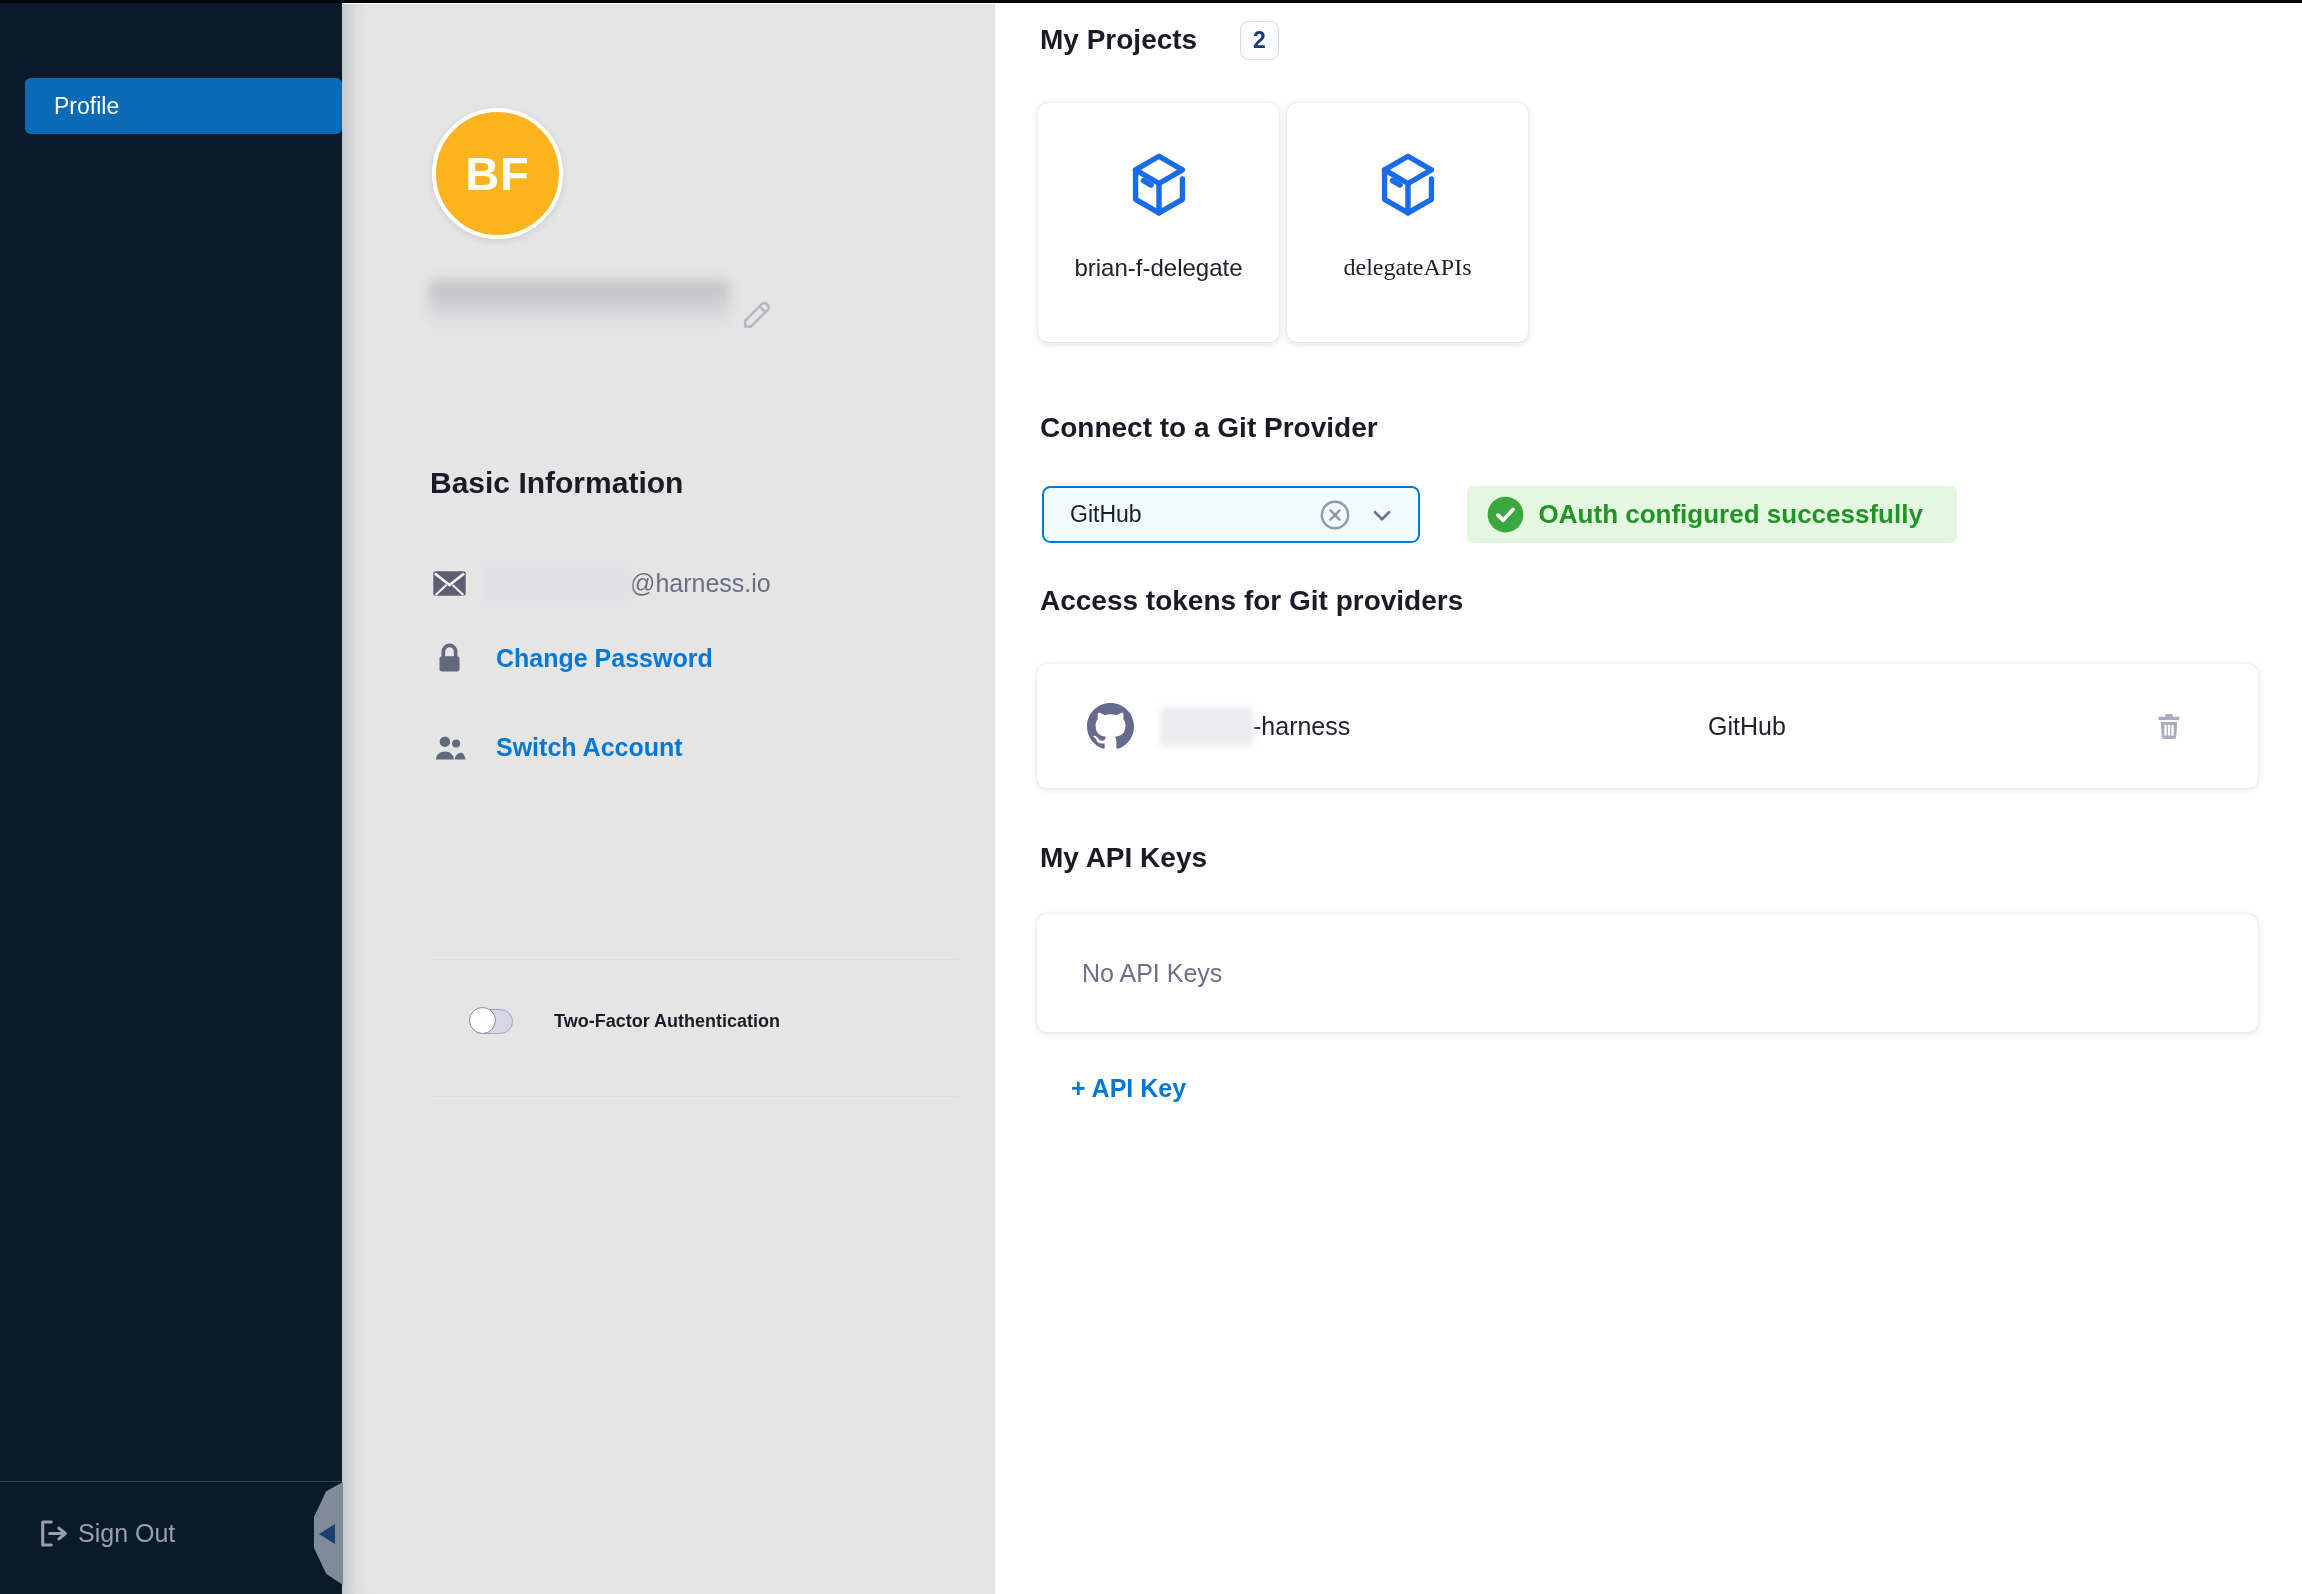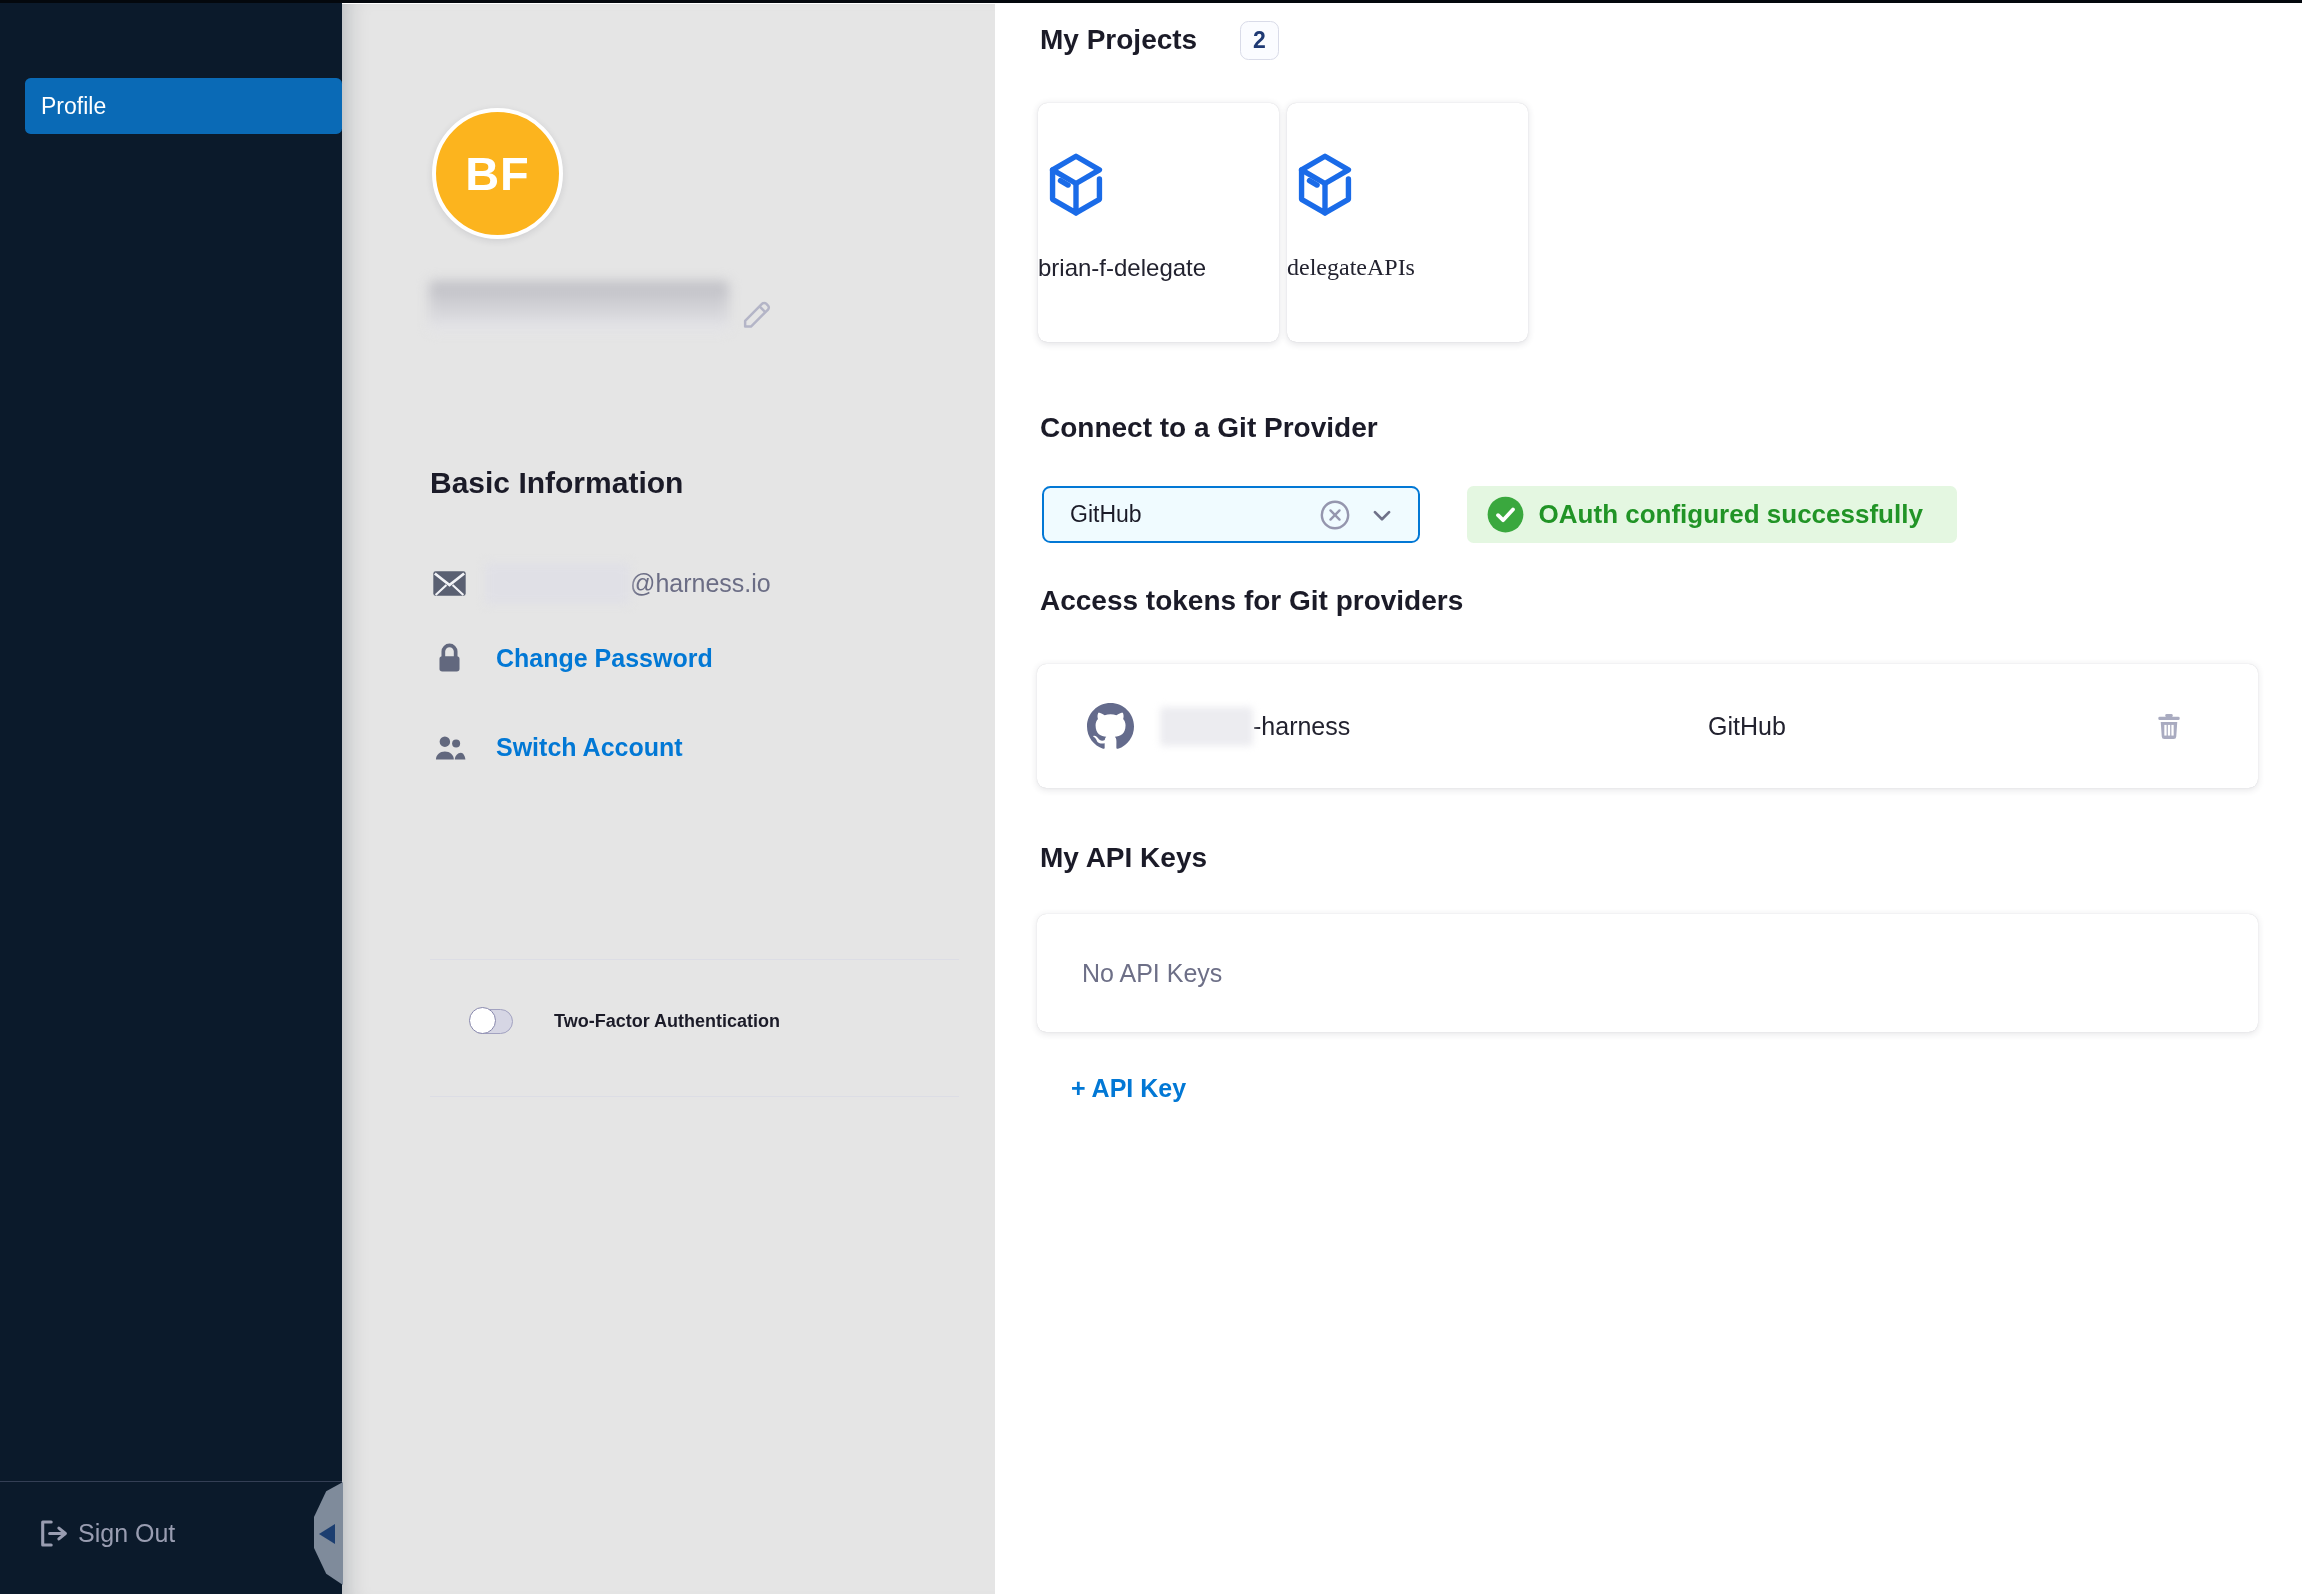--- a/index.html
+++ b/index.html
@@ -8,21 +8,21 @@
     position:relative; overflow:hidden; background:#ffffff;
     font-family:"Liberation Sans", sans-serif; color:#1b1b28;
   }
   .top-strip { position:absolute; left:0; top:0; width:2303px; height:2.8px; background:#04080d; z-index:60; }
 
   
   .sidebar { position:absolute; left:0; top:0; width:342px; height:1594px; background:#0b1a2b; z-index:20; }
   .nav-item-active {
     position:absolute; left:25px; top:78px; width:317px; height:56px;
     background:#0a6ab6; border-radius:5.6px; display:flex; align-items:center;
-    padding-left:16px; color:#ffffff; font-size:23px; cursor:pointer;
+    padding-left:29px; color:#ffffff; font-size:23px; cursor:pointer;
   }
   .sidebar-divider { position:absolute; left:0; top:1481px; width:342px; height:0.9px; background:#343f55; }
   .sign-out {
     position:absolute; left:35px; top:1512px; height:43px; display:flex; align-items:center; gap:6px;
     color:#999db1; font-size:25px; cursor:pointer;
   }
   .collapse-handle {
     position:absolute; left:314px; top:1482px; width:29px; height:103px; background:#7f8b9b;
     clip-path:polygon(100% 0%, 100% 100%, 42% 89%, 0% 64%, 0% 34%, 42% 9%);
     display:flex; align-items:center; justify-content:center; cursor:pointer; z-index:25;
@@ -85,21 +85,21 @@
   .count-badge {
     position:absolute; left:245px; top:20.5px; min-width:39px; height:39px; padding:0 7.5px;
     background:#fbfcff; border:1.9px solid #d9dbe8; border-radius:8.4px;
     display:flex; align-items:center; justify-content:center;
     font-size:23px; font-weight:700; color:#1f3a74;
   }
 
   .project-card {
     position:absolute; top:103px; width:241px; height:239px; background:#ffffff; border-radius:9.3px;
     box-shadow:0 1.9px 7.5px rgba(40,41,61,.14), 0 0 0.9px rgba(40,41,61,.2);
-    display:flex; flex-direction:column; cursor:pointer;
+    display:flex; flex-direction:column; align-items:center; cursor:pointer;
   }
   .card-1 { left:43px; } .card-2 { left:292px;font-family:Liberation Serif, serif; }
   .cube-icon { width:76px; height:76px; margin-top:45px; }
   .project-name { margin-top:30px; font-size:24px; font-weight:500; color:#22222f; }
 
   .git-select {
     position:absolute; left:47px; top:486px; width:378px; height:57px;
     background:#f0fbff; border:2.8px solid #0278d5; border-radius:8.4px;
     display:flex; align-items:center; padding:0 18.6px 0 26px; cursor:pointer;
   }

